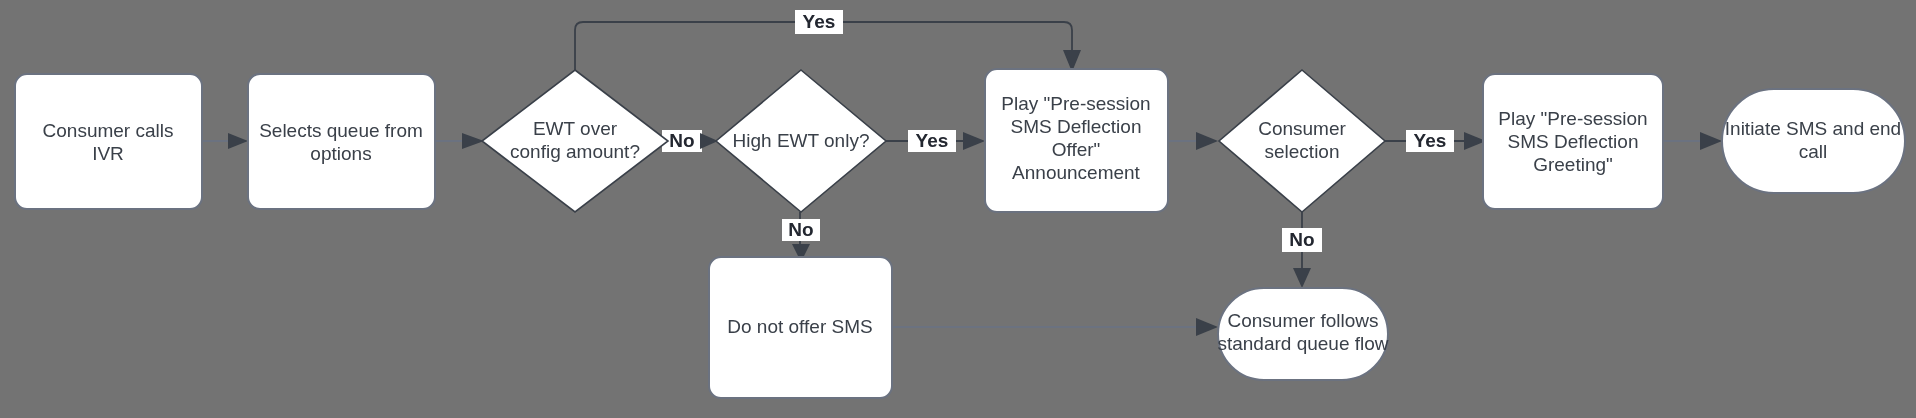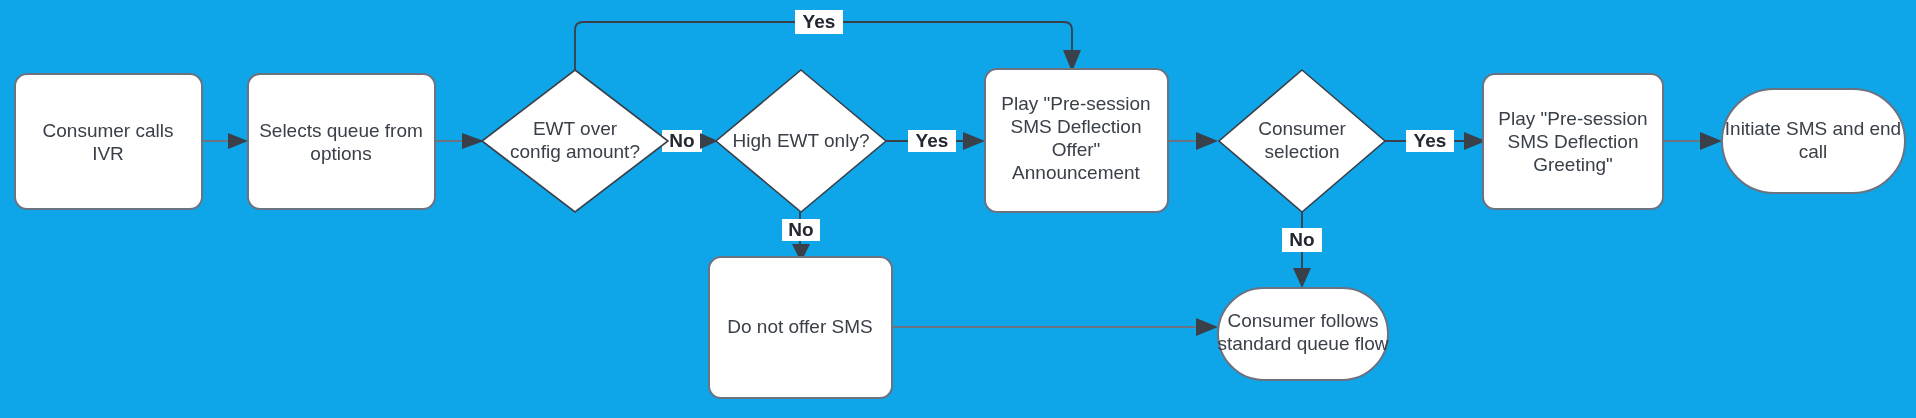--- a/index.html
+++ b/index.html
@@ -7,21 +7,21 @@
     padding: 0;
     background: #ffffff;
   }
   body {
     font-family: "Liberation Sans", sans-serif;
   }
   #canvas {
     position: relative;
     width: 1916px;
     height: 418px;
-    background: #0ea5e9;
+    background: #737373;
     overflow: hidden;
   }
   svg#flow {
     position: absolute;
     left: 0;
     top: 0;
     width: 1916px;
     height: 418px;
     display: block;
   }

